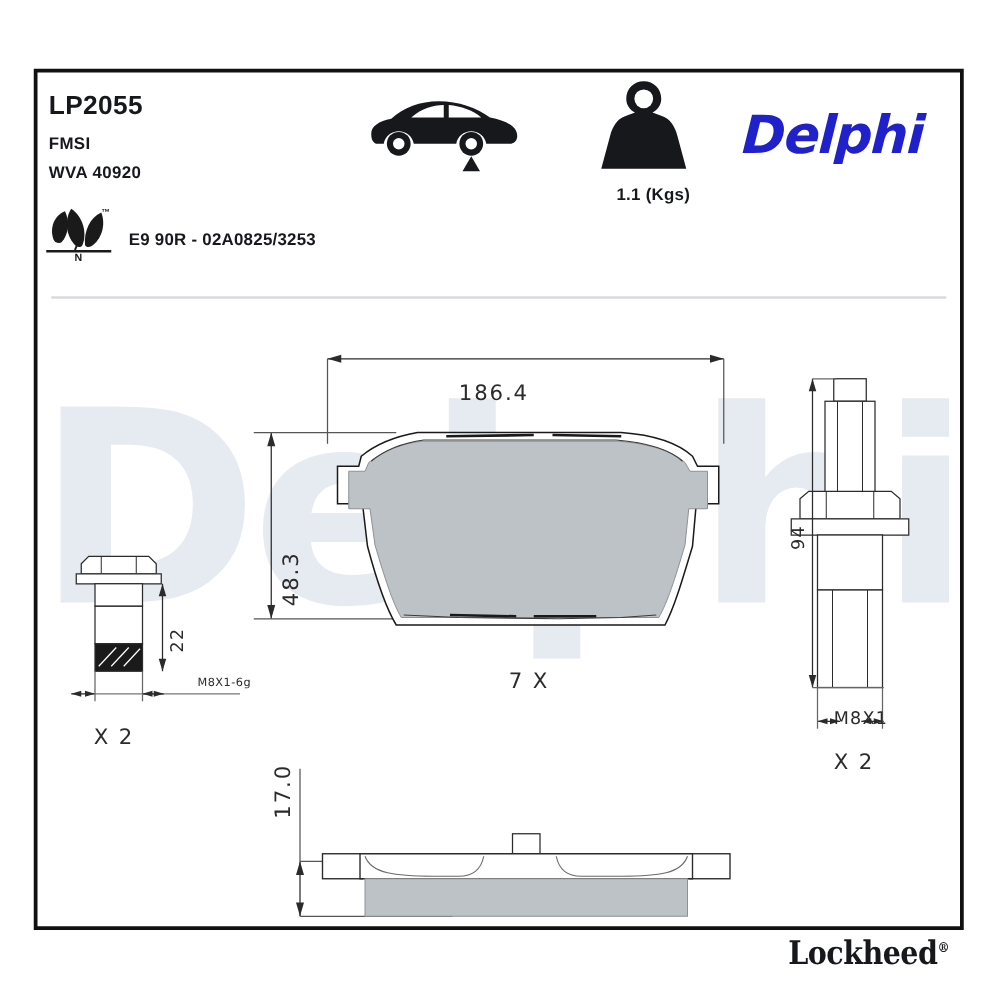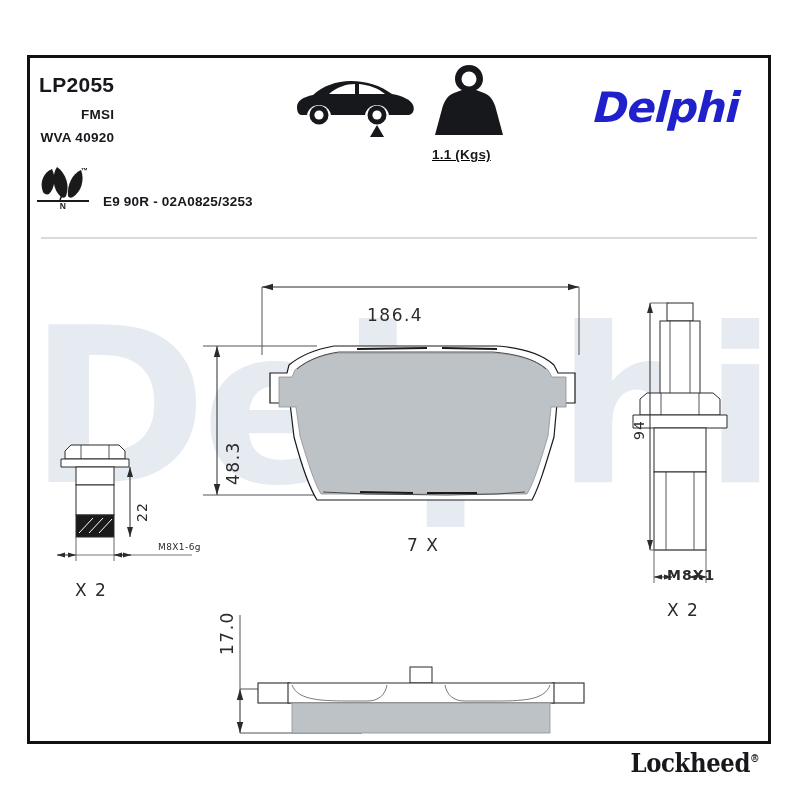--- a/index.html
+++ b/index.html
@@ -70,21 +70,20 @@
     color: #16181c;
     letter-spacing: 0.3px;
     margin: 0 0 10px 0;
   }
   .code-sub {
     font-size: 13.5px;
     font-weight: 700;
     color: #16181c;
     letter-spacing: 0.3px;
     margin: 0 0 8px 0;
-    text-align: right;
   }
 
   
   .eco-block {
     position: absolute;
     left: 10px;
     top: 110px;
     display: flex;
     align-items: flex-end;
   }
@@ -118,41 +117,40 @@
     top: 35px;
     width: 52px;
     height: 1.6px;
     background: #1a1a1a;
   }
   .eco-label {
     font-size: 13.5px;
     font-weight: 700;
     color: #16181c;
     letter-spacing: 0.2px;
-    margin: 0 0 6px 14px;
+    margin: 0 0 16px 14px;
     white-space: nowrap;
   }
 
   
   .veh-icon {
     position: absolute;
     left: 262px;
     top: 14px;
     width: 130px;
     height: 70px;
   }
 
   
   .wt-block {
     position: absolute;
     left: 405px;
     top: 8px;
     width: 120px;
-    text-align: left;
-    text-decoration: underline;
+    text-align: right;
   }
   .wt-icon { width: 74px; height: 78px; }
   .wt-label {
     font-size: 13.5px;
     font-weight: 700;
     color: #16181c;
     margin-top: 2px;
     letter-spacing: 0.2px;
   }
 
@@ -455,21 +453,21 @@
     <div class="dim dim-lg rot90" style="left:190px; top:600px;">17.0</div>
 
     <div class="dim dim-md rot90" style="left:107px; top:467px;">22</div>
 
     <div class="dim dim-sm" style="left:100px; top:487px;margin-left:31px;">M8X1-6g</div>
 
     <div class="dim dim-lg" style="left:48px; top:525px;">X 2</div>
 
     <div class="dim dim-md rot90" style="left:604px; top:385px;">94</div>
 
-    <div class="dim dim-md" style="left:640px; top:512px;font-weight:bold;">M8X1</div>
+    <div class="dim dim-md" style="left:640px; top:512px;">M8X1</div>
 
     <div class="dim dim-lg" style="left:640px; top:545px;">X 2</div>
   </div>
 
   <div class="lockheed">
     <span>Lockheed</span><sup>®</sup>
   </div>
 
 </div>
 

